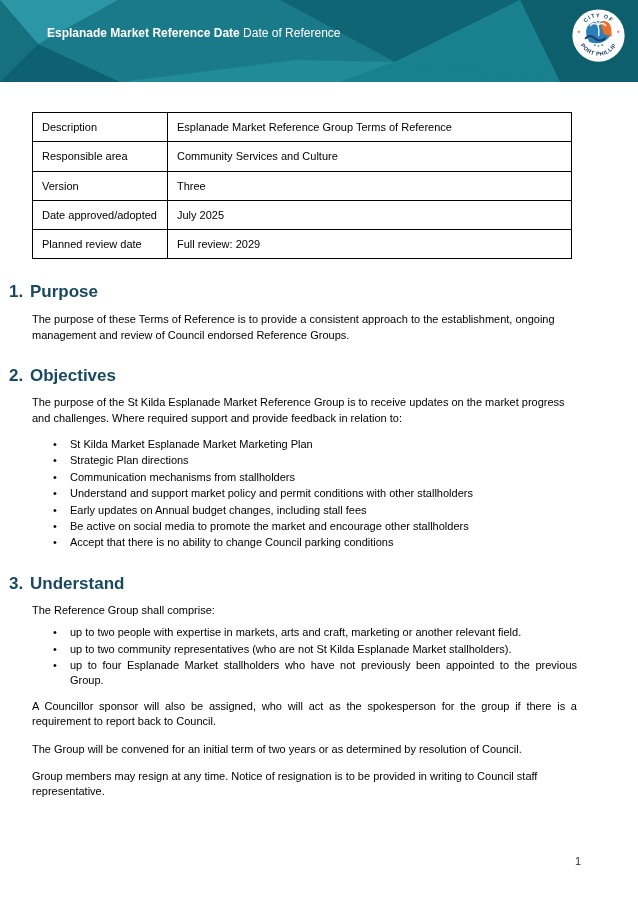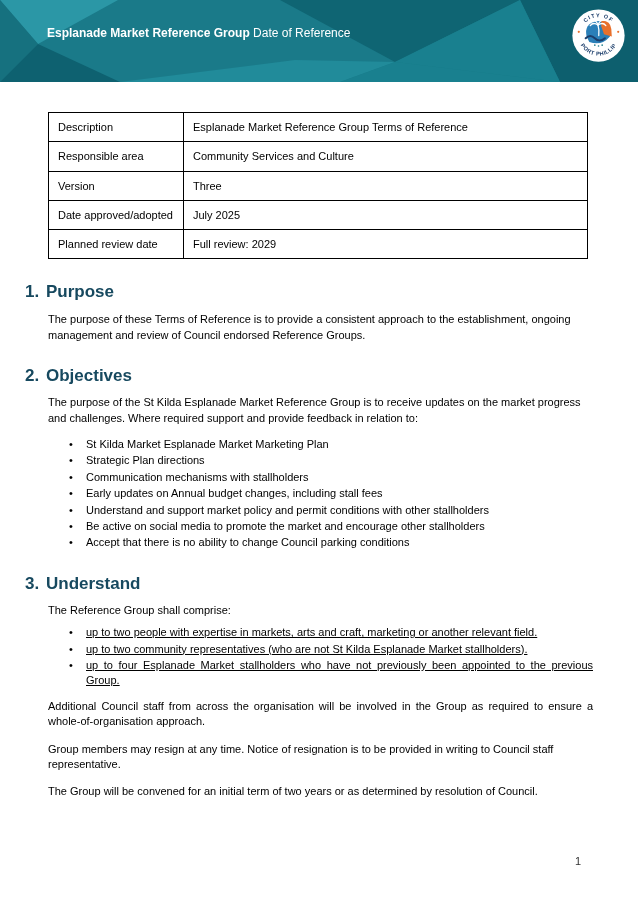--- a/index.html
+++ b/index.html
@@ -23,21 +23,21 @@
 
   .header-title {
     position:absolute; left:47px; top:27px; color:#ffffff;
     font-size:12px; line-height:13px; white-space:nowrap;
   }
   .header-title .bold { font-weight:bold; }
 
   .logo { position:absolute; top:8px; right:12px; width:55px; height:55px; }
 
   
-  .content { position:absolute; top:112px; left:48px; width:545px; font-size:11px; line-height:1.4; }
+  .content { position:absolute; top:112px; left:32px; width:545px; font-size:11px; line-height:1.4; }
 
   table.meta { border-collapse:collapse; width:540px; table-layout:fixed; }
   table.meta td {
     border:1px solid #000; vertical-align:top;
     padding:7px 9px; line-height:1.3; font-size:11px;
   }
   td.meta-label { width:116px; }
 
   .heading {
     display:flex; align-items:baseline;
@@ -49,21 +49,21 @@
 
   p.body-p { margin:10px 0 12px 0; }
   p.intro-p { margin:0; }
   p.justify { text-align:justify; }
 
   ul.bullets { margin:11px 0 0 0; padding:0; list-style:none; }
   ul.bullets li { position:relative; padding-left:38px; margin:0 0 1px 0; }
   ul.bullets li::before {
     content:"\2022"; position:absolute; left:21px; top:0;
   }
-  ul.bullets.tight { margin-top:7px;text-decoration:underline; }
+  ul.bullets.tight { margin-top:7px; }
   ul.bullets li.justify { text-align:justify; }
 
   .after-list { margin-top:15px; }
 
   .page-number {
     position:absolute; top:855px; right:57px;
     font-size:11px; color:#333;
   }
 </style>
 </head>
@@ -78,21 +78,21 @@
       <polygon points="0,0 38,44 0,82" class="facet-edge"></polygon>
       <polygon points="0,82 38,44 120,82" class="facet-deep"></polygon>
       <polygon points="280,0 520,0 395,62" class="facet-dark"></polygon>
       <polygon points="520,0 638,0 638,82 560,82" class="facet-darker"></polygon>
       <polygon points="395,62 520,0 560,82" class="facet-mid"></polygon>
       <polygon points="120,82 295,60 395,62 340,82" class="facet-lighter"></polygon>
       <polygon points="340,82 395,62 560,82" class="facet-mid"></polygon>
     </svg>
 
     <div class="header-title">
-      <span class="bold">Esplanade Market Reference Group</span>
+      <span class="bold">Esplanade Market Reference Date</span>
       <span>Date of Reference</span>
     </div>
 
     <svg class="logo" viewBox="0 0 60 60">
       <circle cx="30" cy="30" r="28.5" fill="#ffffff"></circle>
       <defs>
         <path id="arcTop" d="M 10,30 A 20,20 0 0 1 50,30"></path>
         <path id="arcBottom" d="M 8,30 A 22,22 0 0 0 52,30"></path>
       </defs>
       <text font-size="6" font-weight="bold" fill="#1c3e6b" letter-spacing="1.2" font-family="Liberation Sans, sans-serif">
@@ -155,37 +155,37 @@
     <p class="body-p">The purpose of these Terms of Reference is to provide a consistent approach to the establishment, ongoing management and review of Council endorsed Reference Groups.</p>
 
     <div class="heading">
       <span class="h-num">2.</span>
       <span class="h-text">Objectives</span>
     </div>
     <p class="intro-p">The purpose of the St Kilda Esplanade Market Reference Group is to receive updates on the market progress and challenges. Where required support and provide feedback in relation to:</p>
     <ul class="bullets">
       <li>St Kilda Market Esplanade Market Marketing Plan</li>
       <li>Strategic Plan directions</li>
-      <li>Communication mechanisms with stallholders</li>
+      <li>Communication mechanisms from stallholders</li>
+      <li>Understand and support market policy and permit conditions with other stallholders</li>
       <li>Early updates on Annual budget changes, including stall fees</li>
-      <li>Understand and support market policy and permit conditions with other stallholders</li>
       <li>Be active on social media to promote the market and encourage other stallholders</li>
       <li>Accept that there is no ability to change Council parking conditions</li>
     </ul>
 
     <div class="heading">
       <span class="h-num">3.</span>
       <span class="h-text">Understand</span>
     </div>
     <p class="intro-p">The Reference Group shall comprise:</p>
     <ul class="bullets tight">
       <li>up to two people with expertise in markets, arts and craft, marketing or another relevant field.</li>
       <li>up to two community representatives (who are not St Kilda Esplanade Market stallholders).</li>
       <li class="justify">up to four Esplanade Market stallholders who have not previously been appointed to the previous Group.</li>
     </ul>
 
-    <p class="body-p justify">Additional Council staff from across the organisation will be involved in the Group as required to ensure a whole-of-organisation approach.</p>
+    <p class="body-p justify after-list">A Councillor sponsor will also be assigned, who will act as the spokesperson for the group if there is a requirement to report back to Council.</p>
+    <p class="body-p">The Group will be convened for an initial term of two years or as determined by resolution of Council.</p>
     <p class="body-p">Group members may resign at any time. Notice of resignation is to be provided in writing to Council staff representative.</p>
-    <p class="body-p">The Group will be convened for an initial term of two years or as determined by resolution of Council.</p>
   </div>
 
   <div class="page-number">1</div>
 </div>
 
 </body></html>

